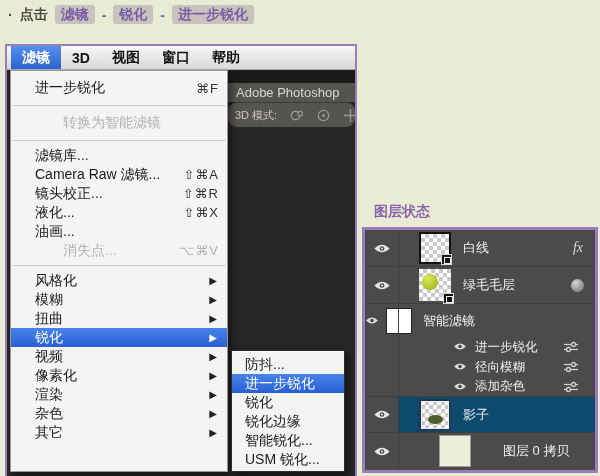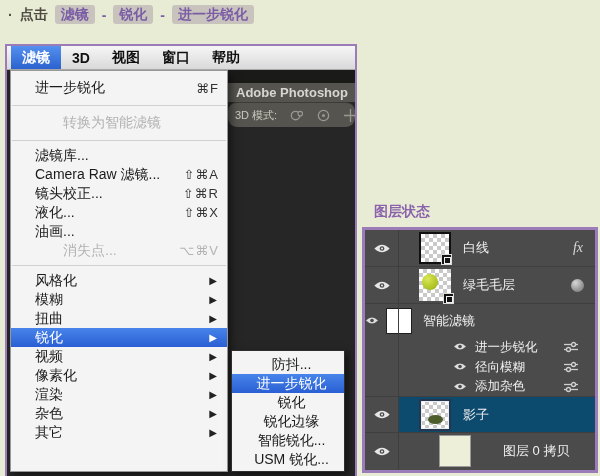--- a/index.html
+++ b/index.html
@@ -15,40 +15,40 @@
   .ps-window { position:absolute; left:5px; top:44px; width:352px; height:434px; border:2px solid #9b7cb8; background:#272727; }
   .menubar { height:24px; background:linear-gradient(#f6f6f6,#d9d9d9); border-bottom:1px solid #a8a8a8; display:flex; align-items:stretch; padding-left:4px; font-size:14px; font-weight:bold; color:#111; }
   .menubar .mb-item { display:flex; align-items:center; padding:0 11px; cursor:default; }
   .menubar .mb-item.selected { background:linear-gradient(#5490ee,#2b62cf); color:#fff; }
 
   .content { position:relative; width:100%; height:calc(100% - 24px); background:#272727; overflow:hidden; }
 
   
   .dark-right { position:absolute; left:221px; top:0; width:127px; height:100%; overflow:hidden; }
   .strip-black { height:13px; background:#1a1a19; }
-  .strip-title { height:19px; background:#55544f; color:#d8d6d1; font-size:13px; font-weight:bold; line-height:19px; padding-left:8px; white-space:nowrap; overflow:hidden; }
+  .strip-title { height:19px; background:#55544f; color:#d8d6d1; font-size:13px; font-weight:normal; line-height:19px; padding-left:8px; white-space:nowrap; overflow:hidden; }
   .strip-toolbar { height:25px; background:#55544f; border-top:1px solid #3c3b37; display:flex; align-items:center; gap:12px; padding-left:7px; color:#ccc9c1; font-size:11px; white-space:nowrap; overflow:hidden;border-radius:9px; }
   .orb { width:15px; height:15px; flex:0 0 auto; }
   .canvas-rest { height:100%; background:#262626; }
 
   
   .menu-panel { position:absolute; left:3px; top:0; width:218px; height:402px; background:#f4f4f4; border:1px solid #979797; box-shadow:3px 4px 8px rgba(0,0,0,.5); padding-top:5px; z-index:5; font-size:14px; color:#1a1a1a; }
   .mrow { height:19px; display:flex; align-items:center; padding:0 8px 0 24px; white-space:nowrap; }
   .mrow.tall { height:24px; }
   .mrow .mlabel { flex:1 1 auto; }
   .mrow .mshort { font-size:13px; color:#333; letter-spacing:1px; }
   .mrow .marrow { font-size:10px; color:#222; margin-right:2px; }
   .mrow.disabled, .mrow.disabled .mshort { color:#b3b3b3;margin-left:28px; }
   .mrow.selected { background:linear-gradient(#4784ea,#2a5fd3); color:#fff; }
   .mrow.selected .marrow { color:#fff; }
   .msep { border-top:1px solid #d0d0d0; margin:5px 1px; }
 
   
   .submenu-panel { position:absolute; left:224px; top:280px; width:114px; height:122px; background:#f4f4f4; border:1px solid #2e2e2e; box-shadow:3px 4px 8px rgba(0,0,0,.55); padding-top:4px; z-index:6; font-size:14px; color:#1a1a1a; }
-  .smrow { height:19px; display:flex; align-items:center; padding:0 6px 0 13px; white-space:nowrap;justify-content:center; }
+  .smrow { height:19px; display:flex; align-items:center; padding:0 6px 0 13px; white-space:nowrap; }
   .smrow.selected { background:linear-gradient(#4784ea,#2a5fd3); color:#fff; }
 
   
   .layers-title { position:absolute; left:374px; top:203px; font-size:14px; font-weight:bold; color:#8a63ac; }
   .layers-panel { position:absolute; left:362px; top:227px; width:236px; height:246px; border:3px solid #9b7cb8; background:#4b4b4b; color:#f0f0f0; font-size:13px; overflow:hidden; }
   .eyecol-divider { position:absolute; left:33px; top:0; bottom:0; width:1px; background:#3e3e3e; z-index:1; }
   .lrow { display:flex; align-items:center; border-bottom:1px solid #3f3f3f; position:relative; }
   .lrow.main { height:37px; }
   .lrow .eye { width:33px; display:flex; justify-content:center; flex:0 0 auto; }
   .eye-svg { width:18px; height:11px; }

